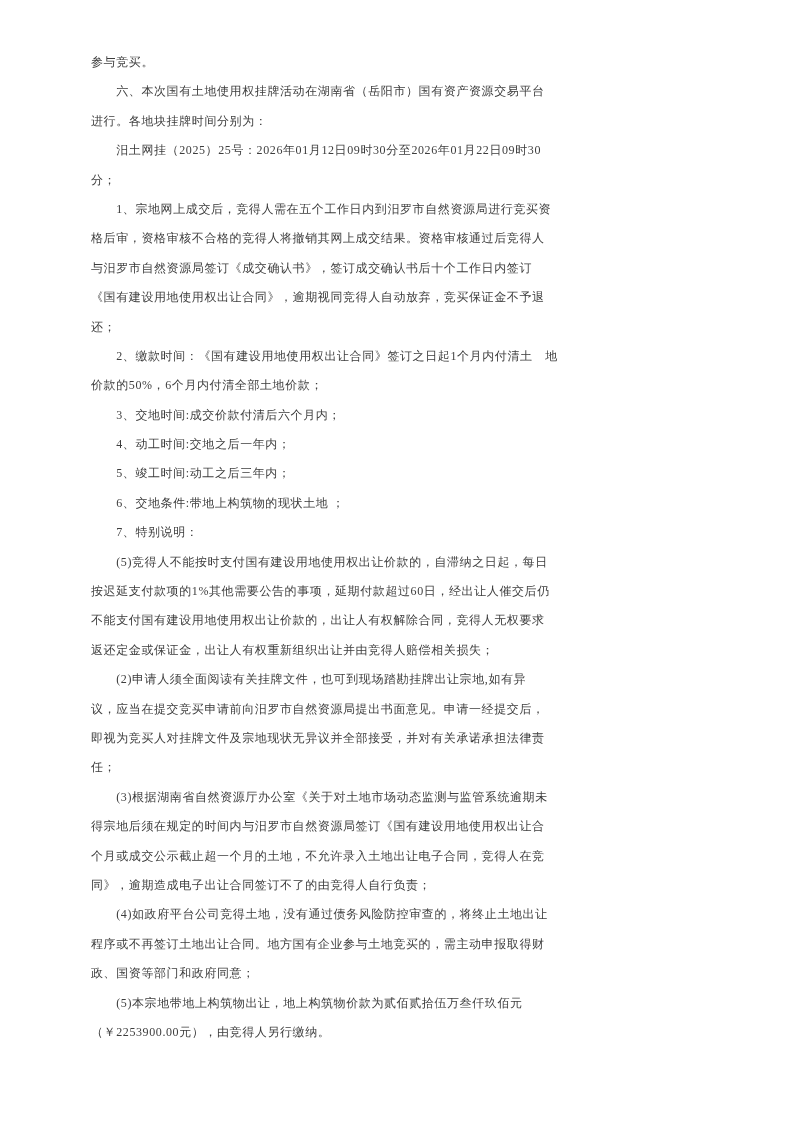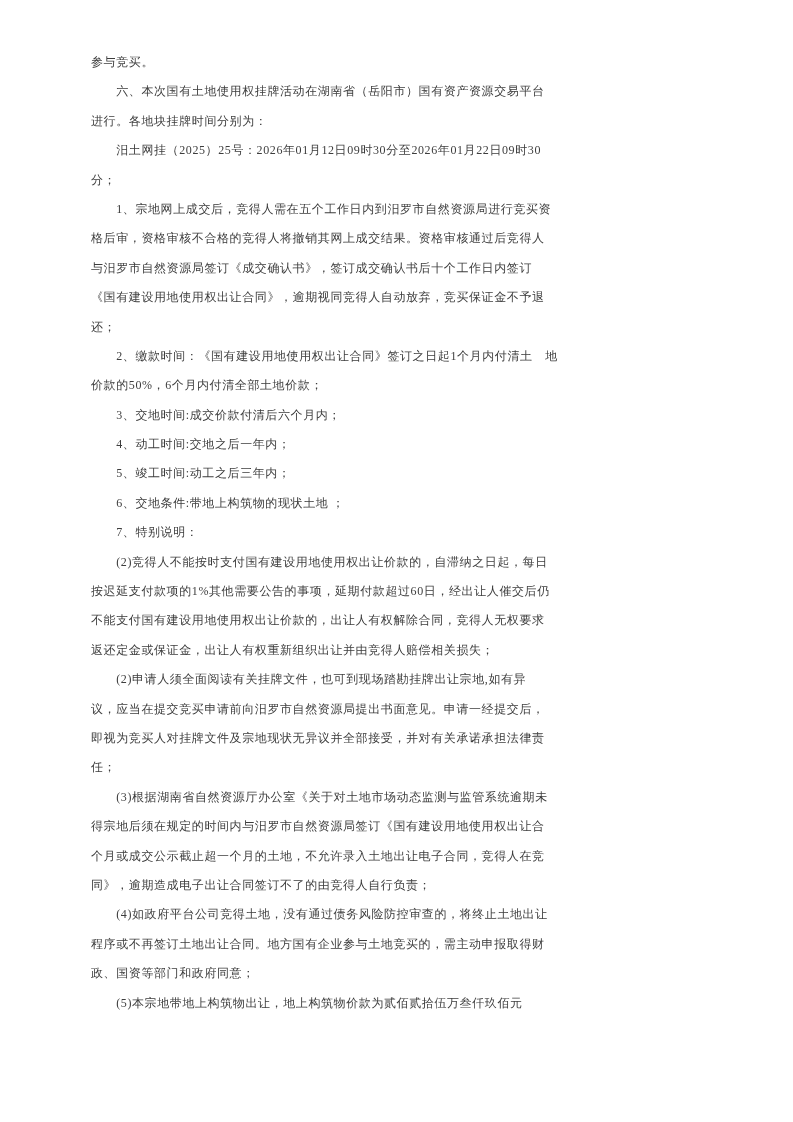--- a/index.html
+++ b/index.html
@@ -47,30 +47,31 @@
       <div class="line">与汨罗市自然资源局签订《成交确认书》，签订成交确认书后十个工作日内签订</div>
       <div class="line">《国有建设用地使用权出让合同》，逾期视同竞得人自动放弃，竞买保证金不予退</div>
       <div class="line">还；</div>
       <div class="line">　　2、缴款时间：《国有建设用地使用权出让合同》签订之日起1个月内付清土　地</div>
       <div class="line">价款的50%，6个月内付清全部土地价款；</div>
       <div class="line">　　3、交地时间:成交价款付清后六个月内；</div>
       <div class="line">　　4、动工时间:交地之后一年内；</div>
       <div class="line">　　5、竣工时间:动工之后三年内；</div>
       <div class="line">　　6、交地条件:带地上构筑物的现状土地 ；</div>
       <div class="line">　　7、特别说明：</div>
-      <div class="line">　　(2)竞得人不能按时支付国有建设用地使用权出让价款的，自滞纳之日起，每日</div>
+      <div class="line">　　(5)竞得人不能按时支付国有建设用地使用权出让价款的，自滞纳之日起，每日</div>
       <div class="line">按迟延支付款项的1%其他需要公告的事项，延期付款超过60日，经出让人催交后仍</div>
       <div class="line">不能支付国有建设用地使用权出让价款的，出让人有权解除合同，竞得人无权要求</div>
       <div class="line">返还定金或保证金，出让人有权重新组织出让并由竞得人赔偿相关损失；</div>
       <div class="line">　　(2)申请人须全面阅读有关挂牌文件，也可到现场踏勘挂牌出让宗地,如有异</div>
       <div class="line">议，应当在提交竞买申请前向汨罗市自然资源局提出书面意见。申请一经提交后，</div>
       <div class="line">即视为竞买人对挂牌文件及宗地现状无异议并全部接受，并对有关承诺承担法律责</div>
       <div class="line">任；</div>
       <div class="line">　　(3)根据湖南省自然资源厅办公室《关于对土地市场动态监测与监管系统逾期未</div>
       <div class="line">得宗地后须在规定的时间内与汨罗市自然资源局签订《国有建设用地使用权出让合</div>
       <div class="line">个月或成交公示截止超一个月的土地，不允许录入土地出让电子合同，竞得人在竞</div>
       <div class="line">同》，逾期造成电子出让合同签订不了的由竞得人自行负责；</div>
       <div class="line">　　(4)如政府平台公司竞得土地，没有通过债务风险防控审查的，将终止土地出让</div>
       <div class="line">程序或不再签订土地出让合同。地方国有企业参与土地竞买的，需主动申报取得财</div>
       <div class="line">政、国资等部门和政府同意；</div>
       <div class="line">　　(5)本宗地带地上构筑物出让，地上构筑物价款为贰佰贰拾伍万叁仟玖佰元</div>
+      <div class="line">（￥2253900.00元），由竞得人另行缴纳。</div>
     </div>
 </div>
 
 </body></html>

